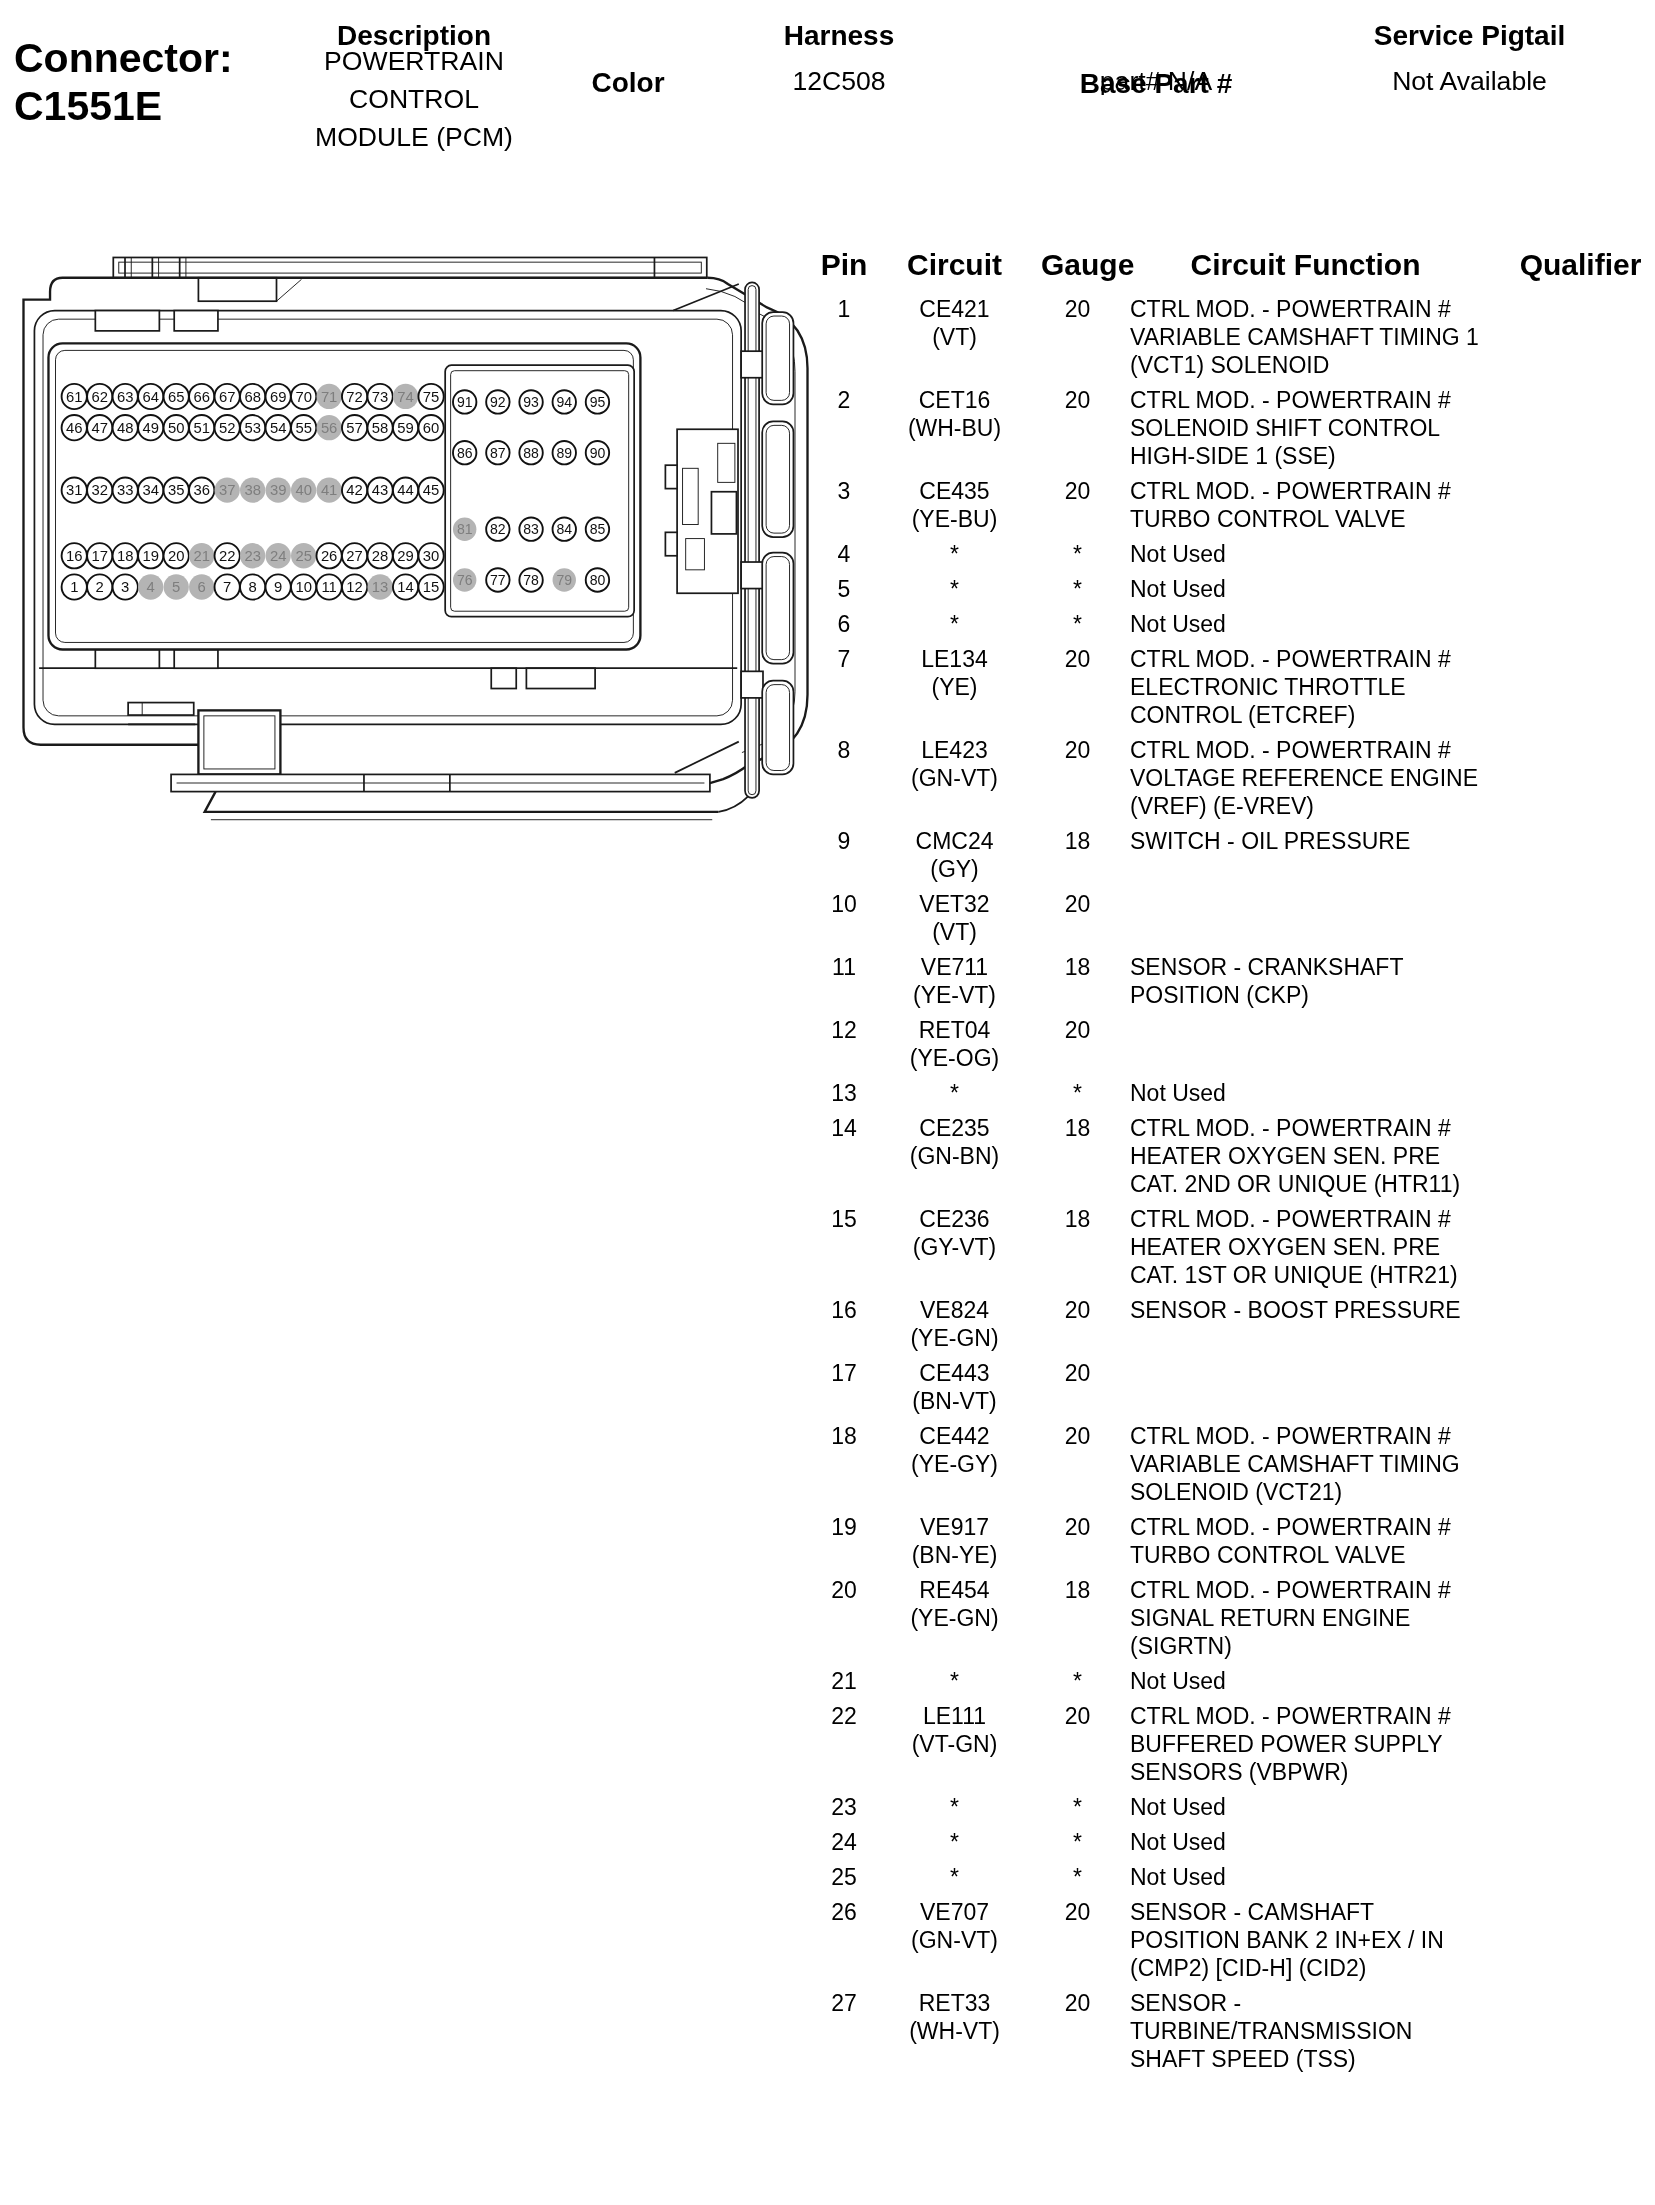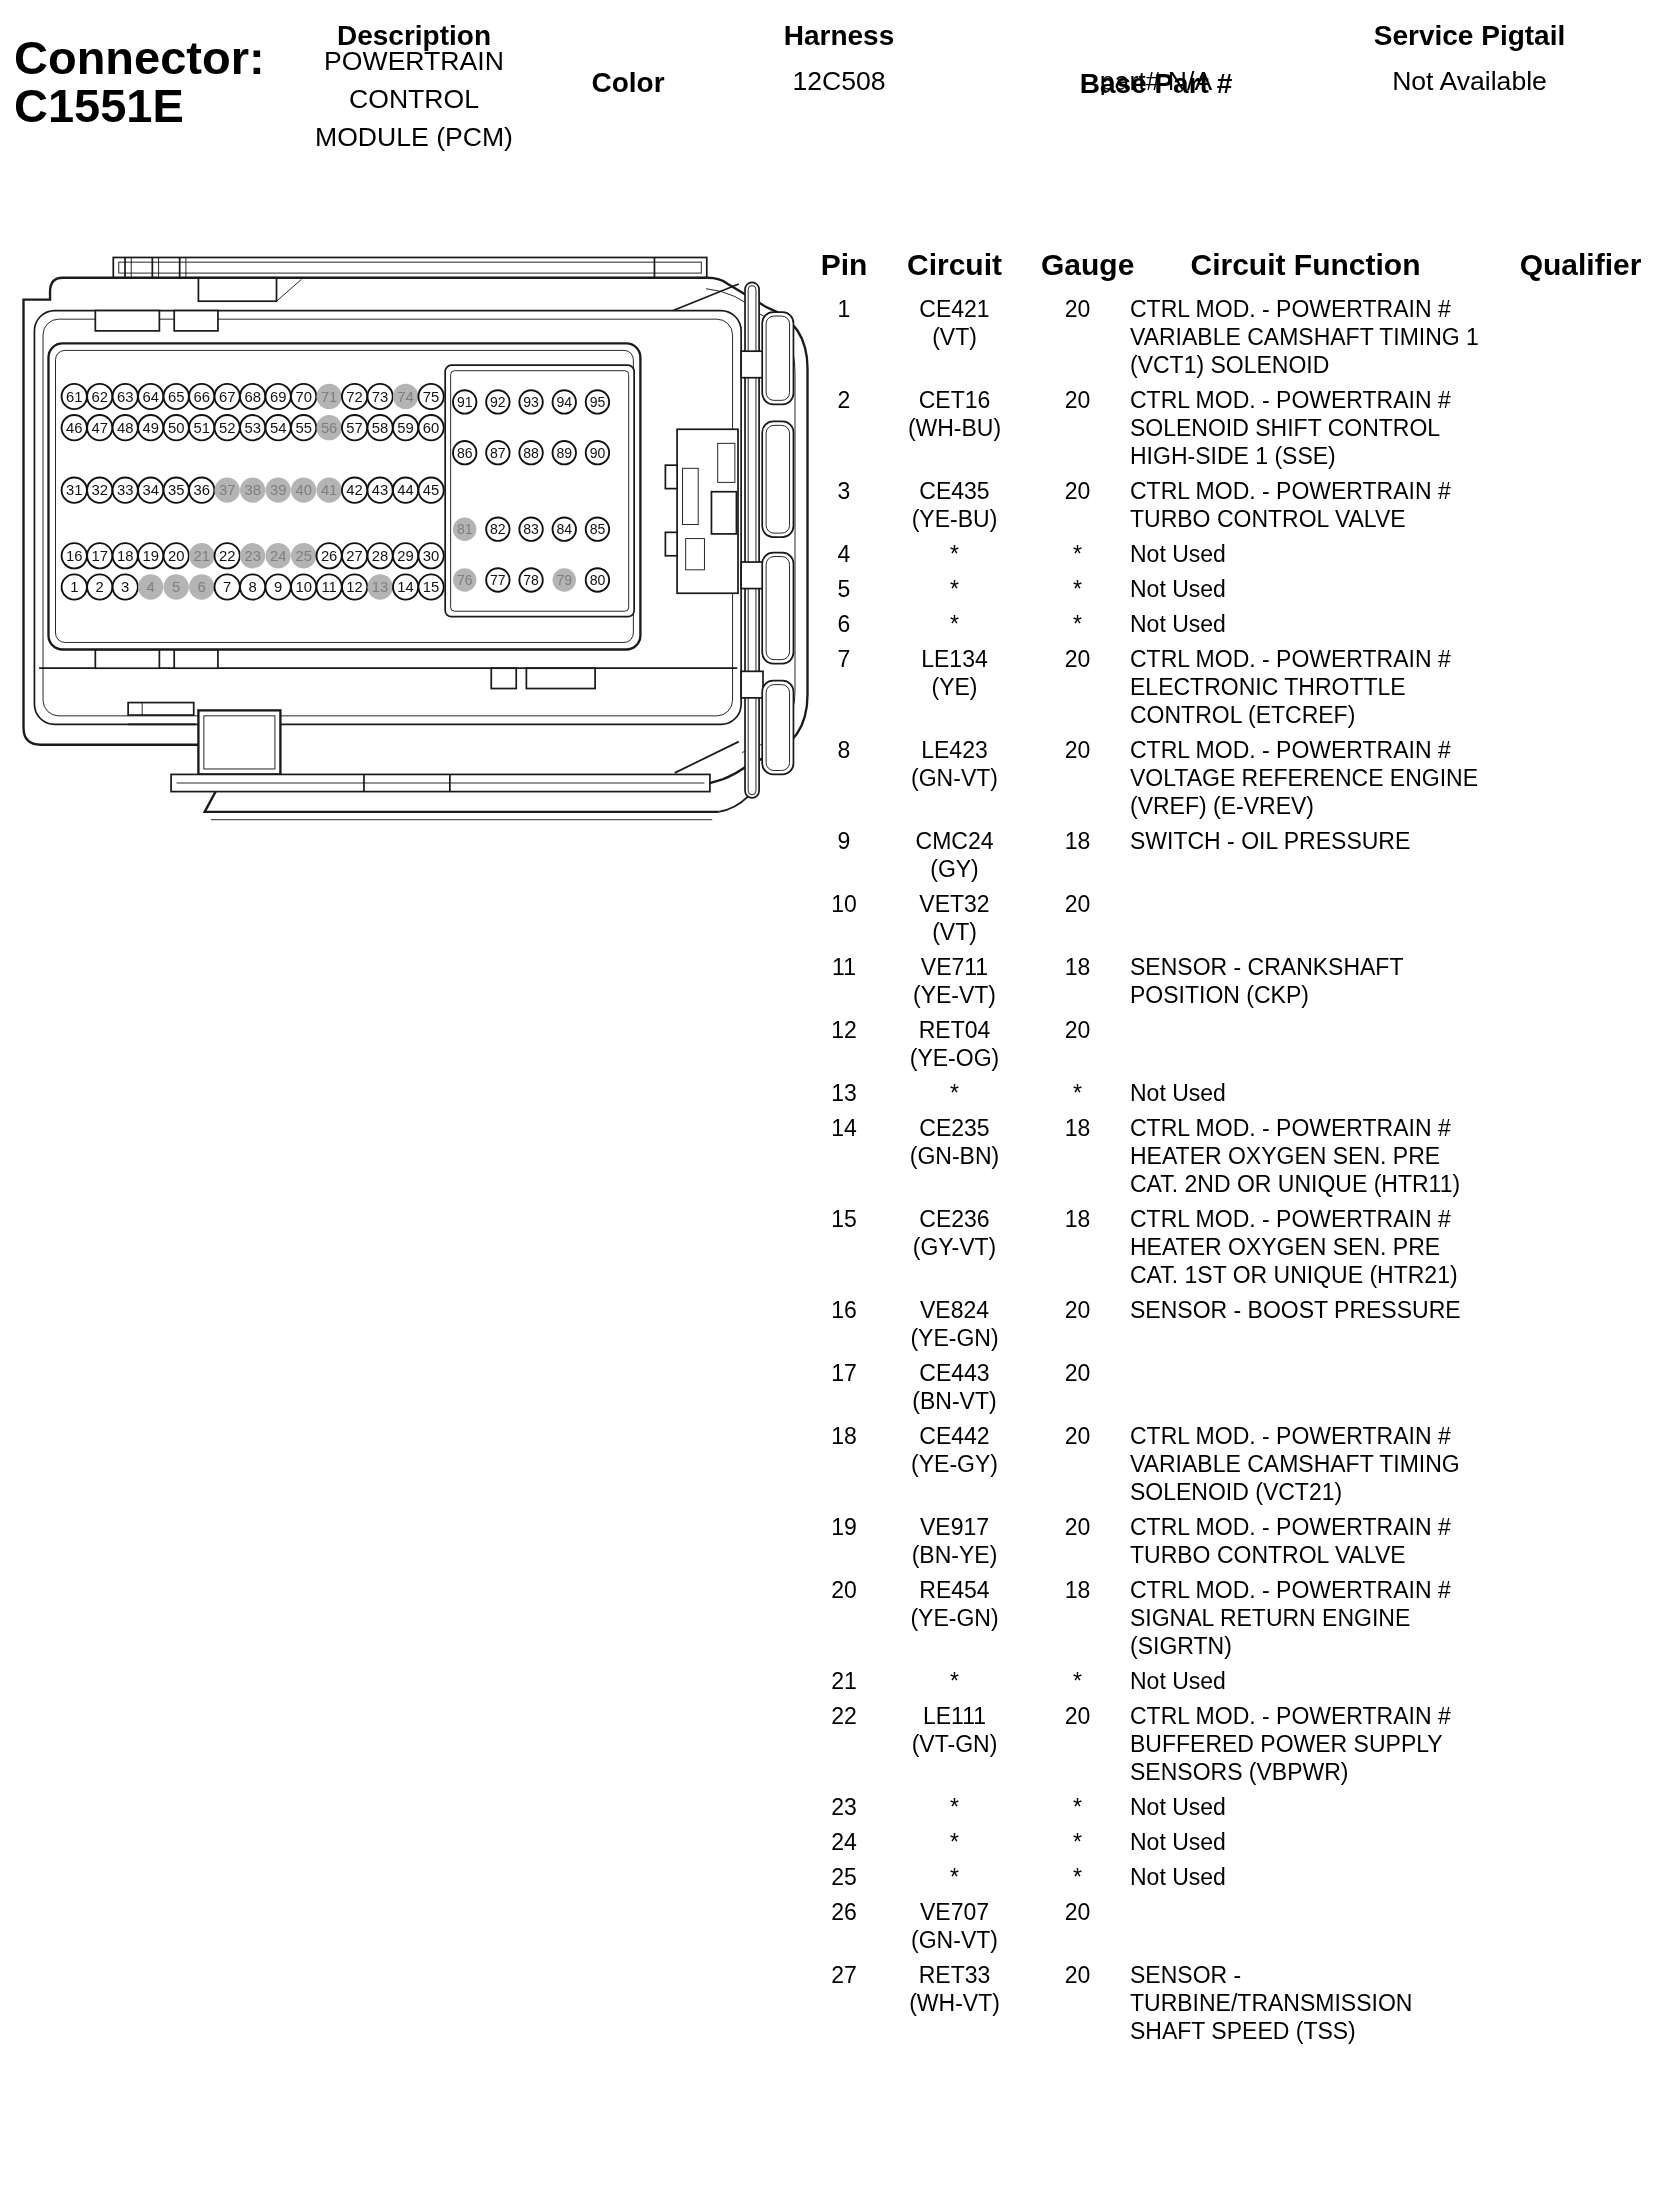--- a/index.html
+++ b/index.html
@@ -6,21 +6,21 @@
   #page{
     position:relative;
     width:1656px;height:2205px;
     background:#ffffff;
     font-family:"Liberation Sans","DejaVu Sans",sans-serif;
     color:#000;
     overflow:hidden;
   }
   .abs{position:absolute;}
   
-  .conn-title{left:14px;top:34px;font-size:47px;font-weight:bold;line-height:48px;white-space:nowrap;}
+  .conn-title{left:14px;top:34px;font-size:41px;font-weight:bold;line-height:48px;white-space:nowrap;}
   .hdr-label{font-size:28px;font-weight:bold;text-align:center;}
   .hdr-value{font-size:26.6px;text-align:center;line-height:38px;}
   #desc-label{left:297px;top:20px;width:234px;}
   #desc-value{left:297px;top:42px;width:234px;}
   #color-label{left:581px;top:67px;width:94px;}
   #harness-label{left:761px;top:20px;width:156px;}
   #harness-value{left:761px;top:62px;width:156px;}
   #basepart-label{left:1070px;top:20px;width:172px;margin-top:48px;}
   #basepart-value{left:1070px;top:62px;width:172px;}
   #pigtail-label{left:1368px;top:20px;width:203px;}
@@ -594,20 +594,21 @@
           <div class="c-func">Not Used</div>
           <div class="c-qual"></div>
         </div>
         <div class="t-row">
           <div class="c-pin">26</div>
           <div class="c-circuit">
             <div>VE707</div>
             <div>(GN-VT)</div>
           </div>
           <div class="c-gauge">20</div>
+          <div class="c-func">SENSOR - CAMSHAFT POSITION BANK 2 IN+EX / IN (CMP2) [CID-H] (CID2)</div>
           <div class="c-qual"></div>
         </div>
         <div class="t-row">
           <div class="c-pin">27</div>
           <div class="c-circuit">
             <div>RET33</div>
             <div>(WH-VT)</div>
           </div>
           <div class="c-gauge">20</div>
           <div class="c-func">SENSOR - TURBINE/TRANSMISSION SHAFT SPEED (TSS)</div>

